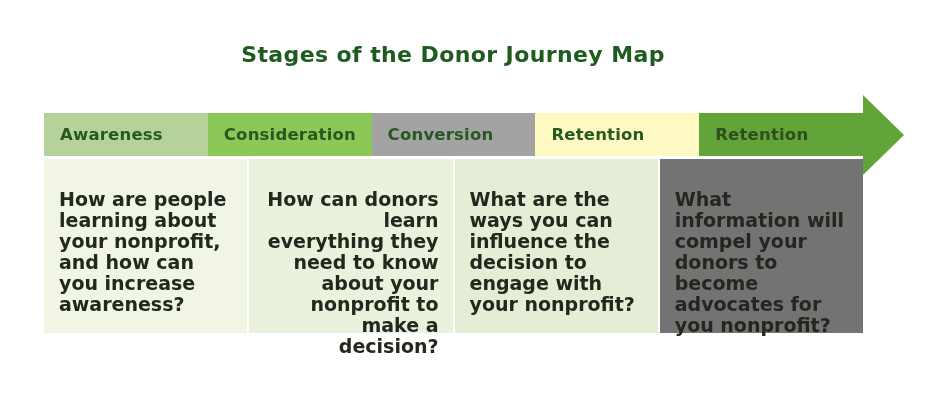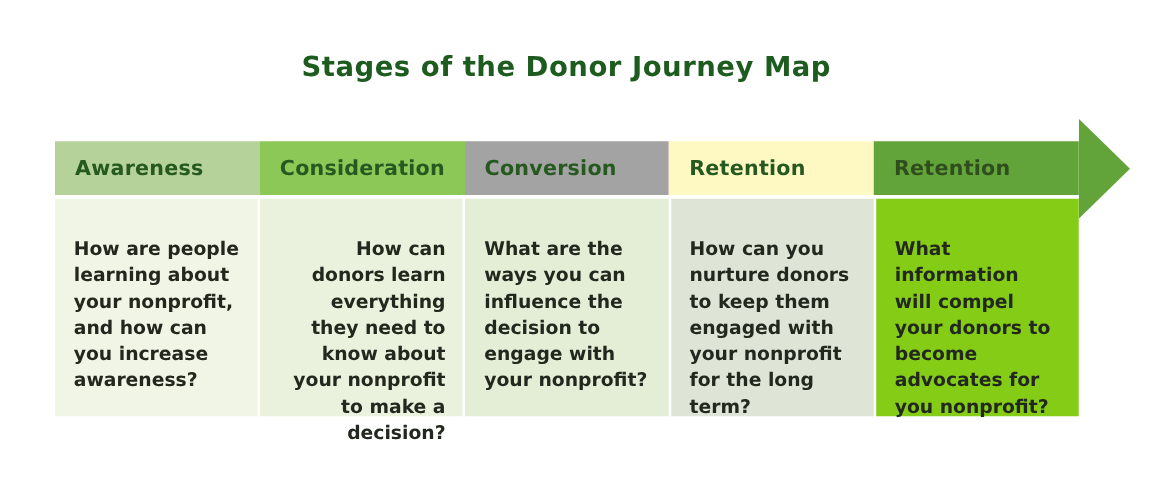--- a/index.html
+++ b/index.html
@@ -69,21 +69,21 @@
     top: 64px;
     width: 819px;
     height: 174px;
     display: flex;
     gap: 2px;
   }
 
   .body-cell {
     flex: 1 1 0;
     padding: 30px 14px 0 15px;
-    font-size: 15px;
+    font-size: 19px;
     line-height: 21px;
     font-weight: 600;
   }
 </style>
 </head>
 <body>
 
 <main class="canvas">
 
   <h1 class="title" style="color: rgb(29, 91, 30);">Stages of the Donor Journey Map</h1>
@@ -99,18 +99,17 @@
       <div class="header-cell" style="background-color: rgb(140, 200, 87); color: rgb(38, 89, 31);">Consideration</div>
       <div class="header-cell" style="background-color: #a3a3a3; color: rgb(38, 89, 31);">Conversion</div>
       <div class="header-cell" style="background-color: #fef9c3; color: rgb(38, 89, 31);">Retention</div>
       <div class="header-cell" style="background-color: rgb(99, 164, 58); color: rgb(47, 77, 29);">Retention</div>
     </div>
 
     <div class="body-row">
       <div class="body-cell" style="background-color: rgb(240, 245, 230); color: rgb(35, 40, 30);">How are people learning about your nonprofit, and how can you increase awareness?</div>
       <div class="body-cell" style="background-color: rgb(234, 241, 220); color: rgb(35, 40, 30); text-align: right;">How can donors learn everything they need to know about your nonprofit to make a decision?</div>
       <div class="body-cell" style="background-color: rgb(228, 238, 214); color: rgb(35, 40, 30);">What are the ways you can influence the decision to engage with your nonprofit?</div>
-      <div class="body-cell" style="background-color: rgb(222, 229, 215); color: rgb(35, 40, 30);">How can you nurture donors to keep them engaged with your nonprofit for the long term?</div>
-      <div class="body-cell" style="background-color: #84cc16; color: rgb(35, 40, 30);">What information will compel your donors to become advocates for you nonprofit?</div>
+      <div class="body-cell" style="background-color: #737373; color: rgb(35, 40, 30);">What information will compel your donors to become advocates for you nonprofit?</div>
     </div>
 
   </div>
 </main>
 
 </body></html>

